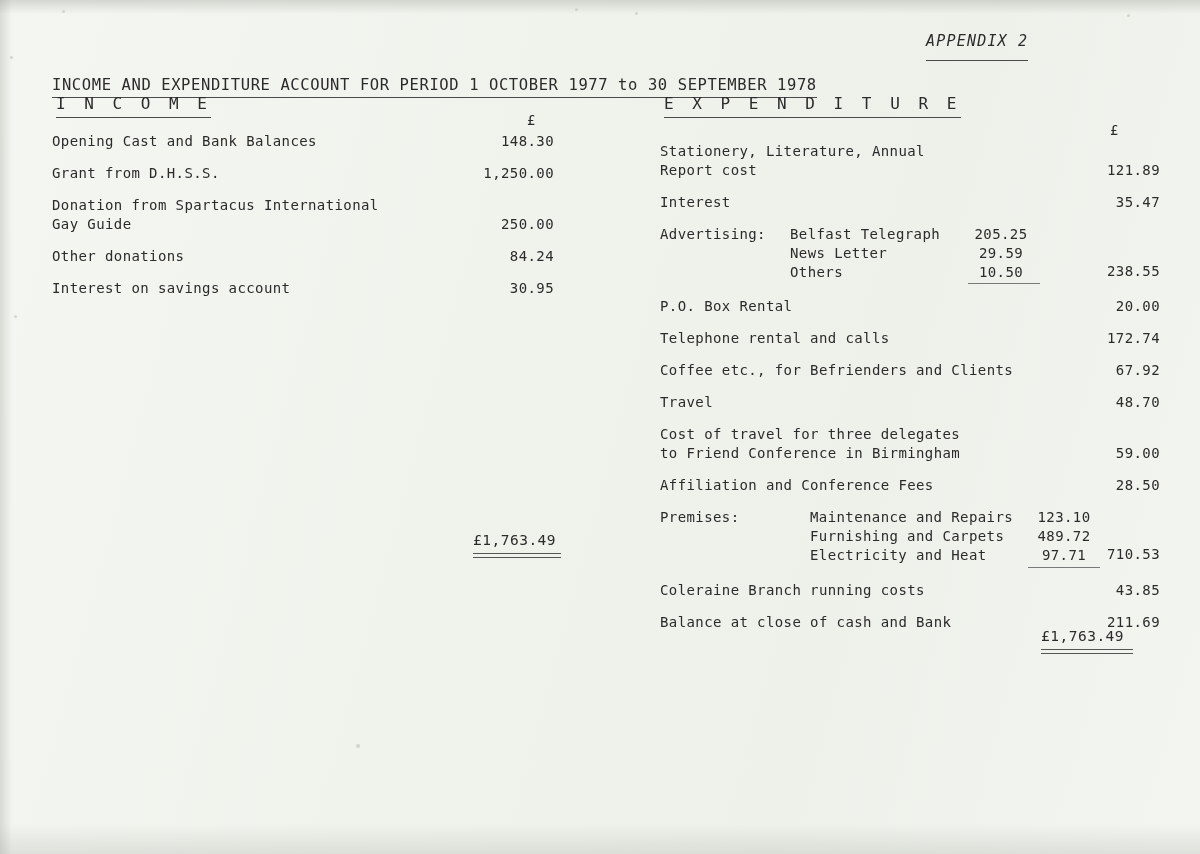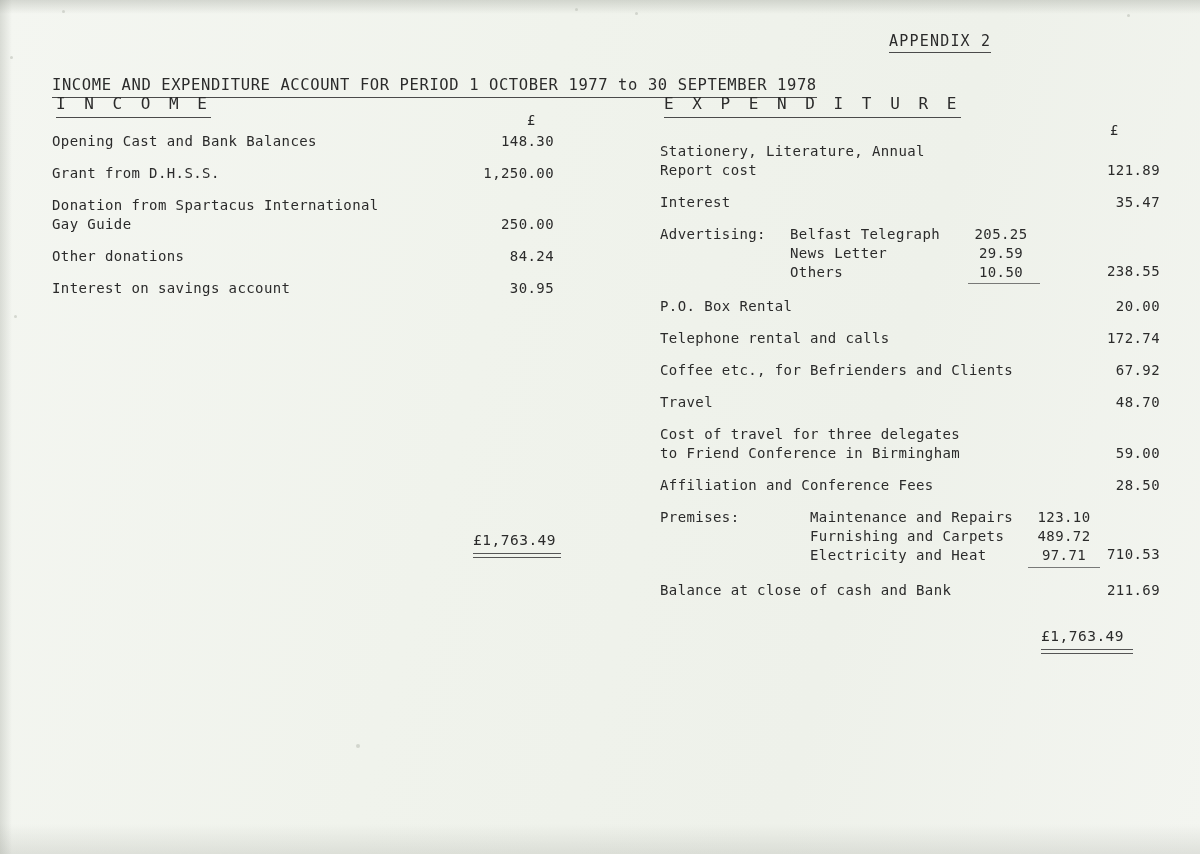--- a/index.html
+++ b/index.html
@@ -38,27 +38,28 @@
     background: linear-gradient(to right, rgba(120,125,115,.22), rgba(120,125,115,0));
   }
   .edge-shadow-bottom {
     position: absolute;
     left: 0; bottom: 0; width: 1200px; height: 30px;
     background: linear-gradient(to top, rgba(150,153,145,.22), rgba(150,153,145,0));
   }
 
   .appendix {
     position: absolute;
-    left: 889px;
+    left: 926px;
     top: 32px;
     font-size: 15px;
     letter-spacing: 1.2px;
     border-bottom: 1px solid #4a4a4a;
-    padding-bottom: 2px;
+    padding-bottom: 10px;
     line-height: 1.2;
+    font-style: italic;
   }
 
   .doc-title {
     position: absolute;
     left: 52px;
     top: 76px;
     font-size: 15.5px;
     letter-spacing: .6px;
     border-bottom: 1px solid #4a4a4a;
     padding-bottom: 3px;
@@ -304,20 +305,24 @@
             <span class="subname"></span>
             <span class="subname">Electricity and Heat</span>
             <span class="subval">97.71</span>
           </div>
           <div class="sub-rule"></div>
         </div>
         <span class="amount">710.53</span>
       </div>
 
       <div class="row">
+        <span class="label">Coleraine Branch running costs</span>
+        <span class="amount">43.85</span>
+      </div>
+      <div class="row">
         <span class="label">Balance at close of cash and Bank</span>
         <span class="amount">211.69</span>
       </div>
 
     </div>
   </div>
 
   <div class="currency currency-exp">£</div>
 
   <div class="totals total-income">

